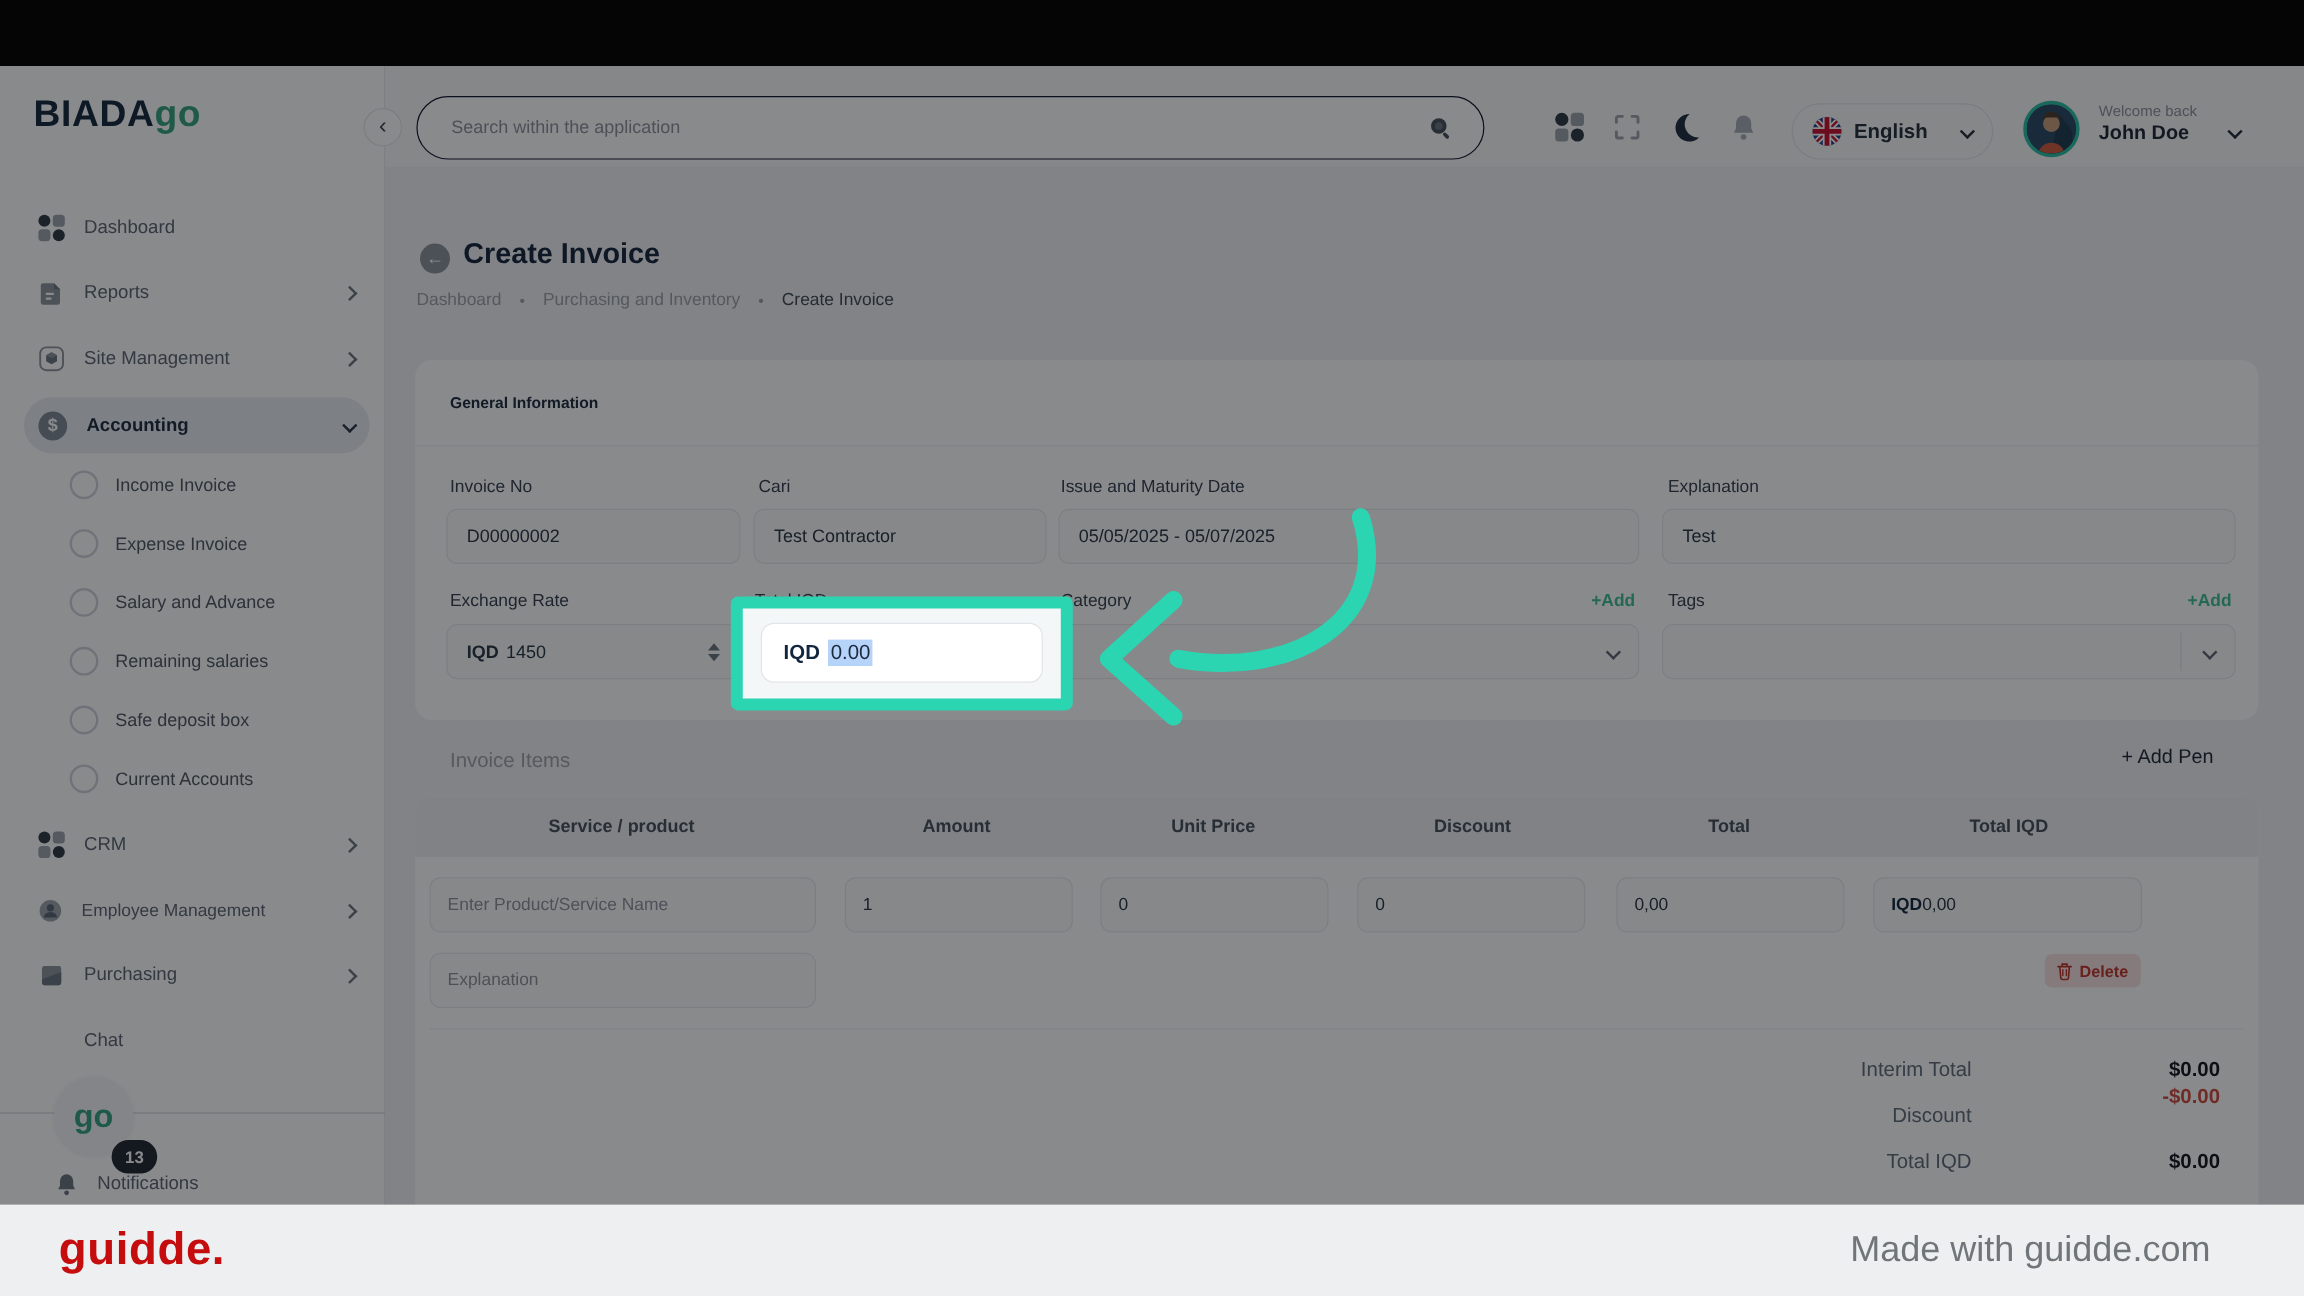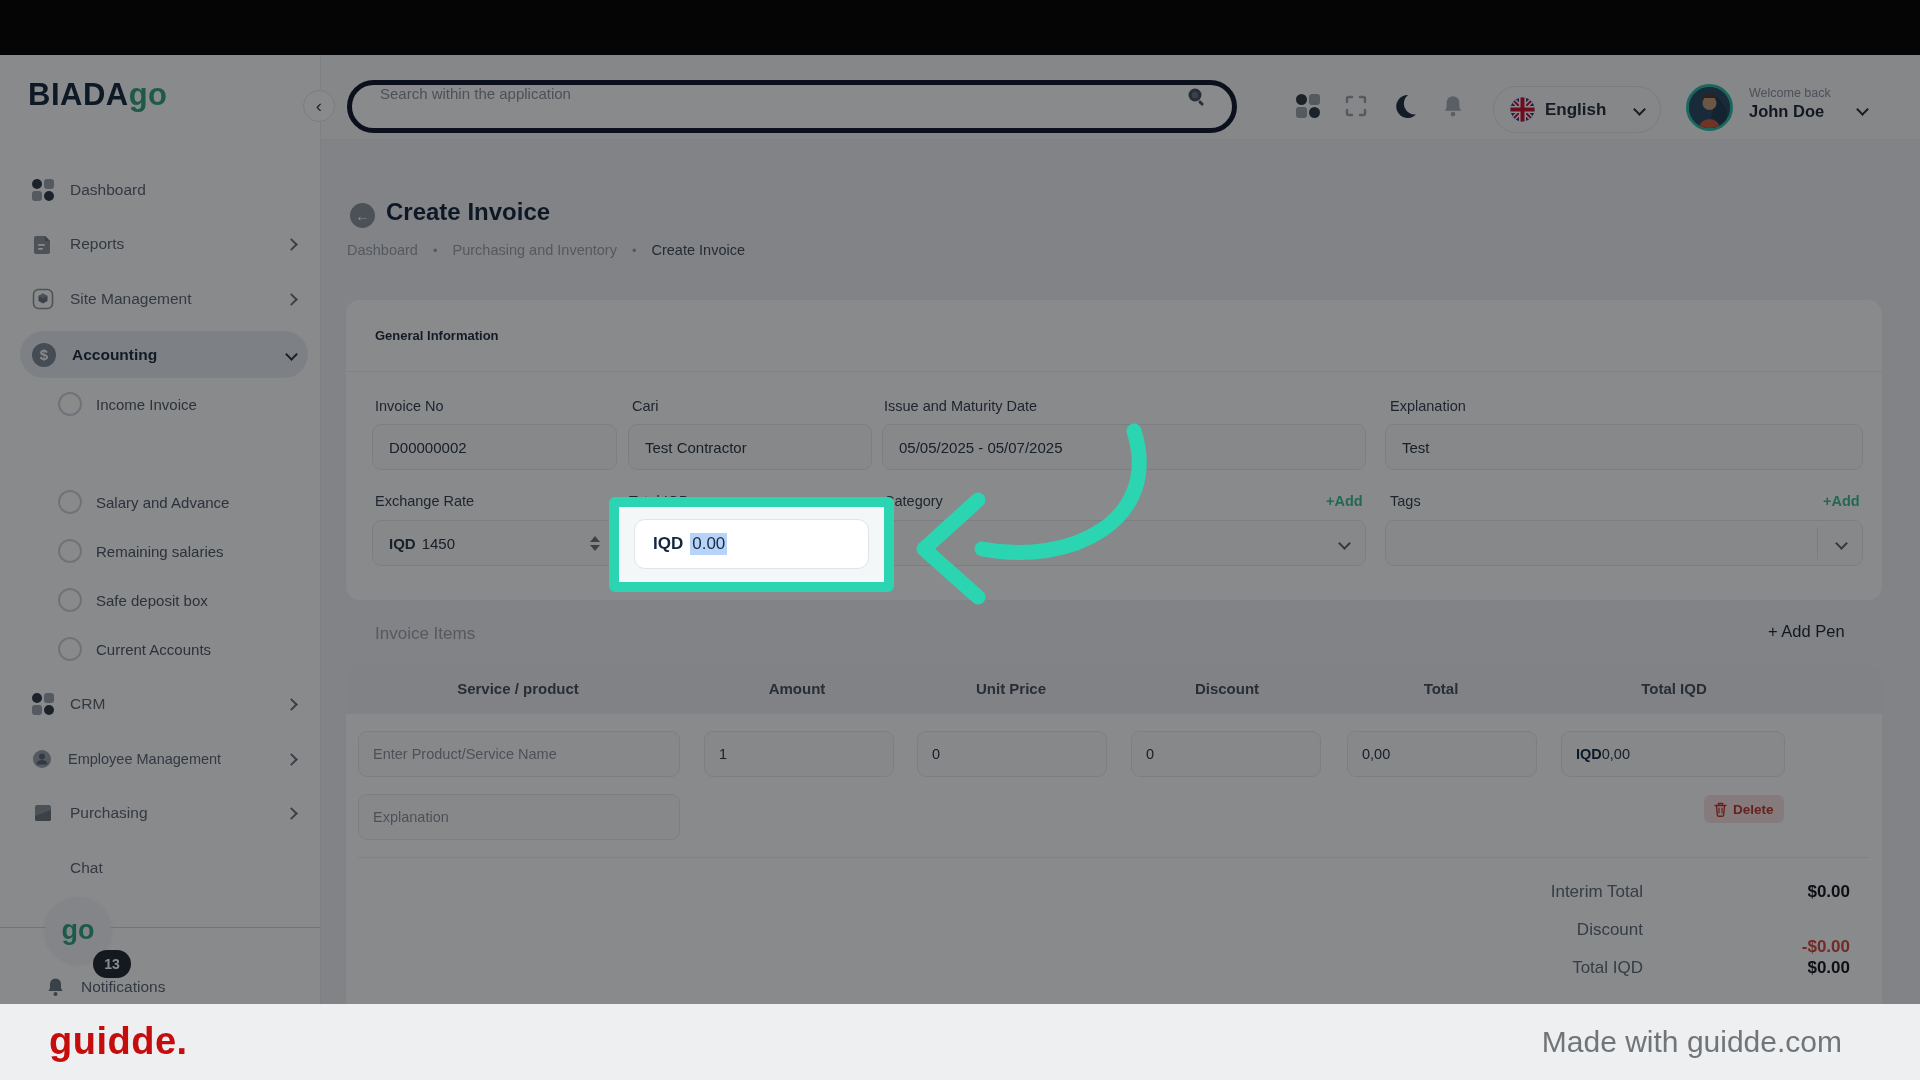--- a/index.html
+++ b/index.html
@@ -30,21 +30,21 @@
   .gridic .lt { background:#9aa3ab; border-radius:3px; }
   .acc-ic { width:24px; height:24px; border-radius:50%; background:#7d8894; color:#fff; font-size:15px; font-weight:bold; display:flex; align-items:center; justify-content:center; flex:0 0 auto; }
   .side-divider { position:absolute; left:0; top:872px; width:321px; border-top:1.5px solid #d5d8db; }
   .go-circle { position:absolute; left:45px; top:842px; width:66px; height:66px; border-radius:50%; background:#f4f6f7; display:flex; align-items:center; justify-content:center; font-size:27px; font-weight:800; color:#35a27e; box-shadow:0 1px 4px rgba(0,0,0,.08); }
   .badge13 { position:absolute; left:93px; top:895px; min-width:38px; height:28px; border-radius:14px; background:#20262e; color:#fff; font-size:14px; font-weight:bold; display:flex; align-items:center; justify-content:center; padding:0 10px; }
   .notif-row { position:absolute; left:46px; top:922px; display:flex; align-items:center; gap:16px; color:#5b6571; font-size:15.5px; }
 
   
   .header { left:321px; top:55px; width:1599px; height:85px; background:#f8f9fa; border-bottom:1px solid #eef0f2; z-index:2; }
   .collapse-btn { position:absolute; left:-18px; top:35px; width:32px; height:32px; border-radius:50%; background:#fff; border:1px solid #e4e6e9; color:#3c4650; font-size:19px; display:flex; align-items:center; justify-content:center; cursor:pointer; z-index:3; }
-  .search-pill { position:absolute; left:26px; top:25px; width:890px; height:53px; border-radius:27px; background:#ffffff; border:5px solid #0f172a; display:flex; padding:0 24px 0 28px; }
+  .search-pill { position:absolute; left:26px; top:25px; width:890px; height:53px; border-radius:27px; background:#ffffff; border:1px solid #0f172a; display:flex; align-items:center; padding:0 24px 0 28px; }
   .search-pill .ph { color:#8b939c; font-size:15px; flex:1; }
   .hicons { position:absolute; left:975px; top:38px; display:flex; align-items:center; gap:24px; }
   .lang-pill { position:absolute; left:1172px; top:31px; width:168px; height:47px; border:1px solid #e3e5e8; border-radius:24px; display:flex; align-items:center; gap:10px; padding:0 16px; cursor:pointer; background:transparent; }
   .lang-pill .txt { font-size:17px; font-weight:bold; color:#222c38; flex:1; }
   .avatar { position:absolute; left:1365px; top:29px; width:47px; height:47px; border-radius:50%; border:3px solid #2bbfa3; overflow:hidden; background:#2a4a63; }
   .who { position:absolute; left:1428px; top:31px; }
   .who .w1 { font-size:12.5px; color:#8a929b; }
   .who .w2 { font-size:16.5px; font-weight:bold; color:#1b2633; margin-top:2px; }
   .who-chev { position:absolute; left:1537px; top:50px; }
 
@@ -146,20 +146,24 @@
 
     <div class="nav-row active" style="top:276px; height:47px;">
       <span class="acc-ic">$</span>
       <span class="lbl">Accounting</span>
       <span class="chev-d"></span>
     </div>
 
     <div class="nav-sub" style="top:329px;">
       <span class="radio"></span>
       <span>Income Invoice</span>
+    </div>
+    <div class="nav-sub" style="top:378px;">
+      <span class="radio"></span>
+      <span>Expense Invoice</span>
     </div>
     <div class="nav-sub" style="top:427px;">
       <span class="radio"></span>
       <span>Salary and Advance</span>
     </div>
     <div class="nav-sub" style="top:476px;text-align:center;">
       <span class="radio"></span>
       <span>Remaining salaries</span>
     </div>
     <div class="nav-sub" style="top:525px;">
@@ -399,21 +403,21 @@
             <path d="M5 6 v5 M8 6 v5" stroke="#c0352b" stroke-width="1.2" stroke-linecap="round"></path>
           </svg>
         </span>
       <span>Delete</span>
     </div>
     <div class="row-div"></div>
 
     <span class="tot-label" style="left:1054px; top:218px;">Interim Total</span>
     <span class="tot-value" style="left:1304px; top:218px;">$0.00</span>
     <span class="tot-label" style="left:1054px; top:256px;">Discount</span>
-    <span class="tot-value red" style="left:1304px; top:273px;">-$0.00</span>
+    <span class="tot-value red" style="left:1304px; top:240px;">-$0.00</span>
     <span class="tot-label" style="left:1054px; top:294px;">Total IQD</span>
     <span class="tot-value" style="left:1304px; top:294px;">$0.00</span>
   </div>
 
   <div class="abs dim"></div>
 
   <div class="abs spotlight">
     <div class="spot-input">
       <span class="cur">IQD</span>
       <span class="val">0.00</span>

